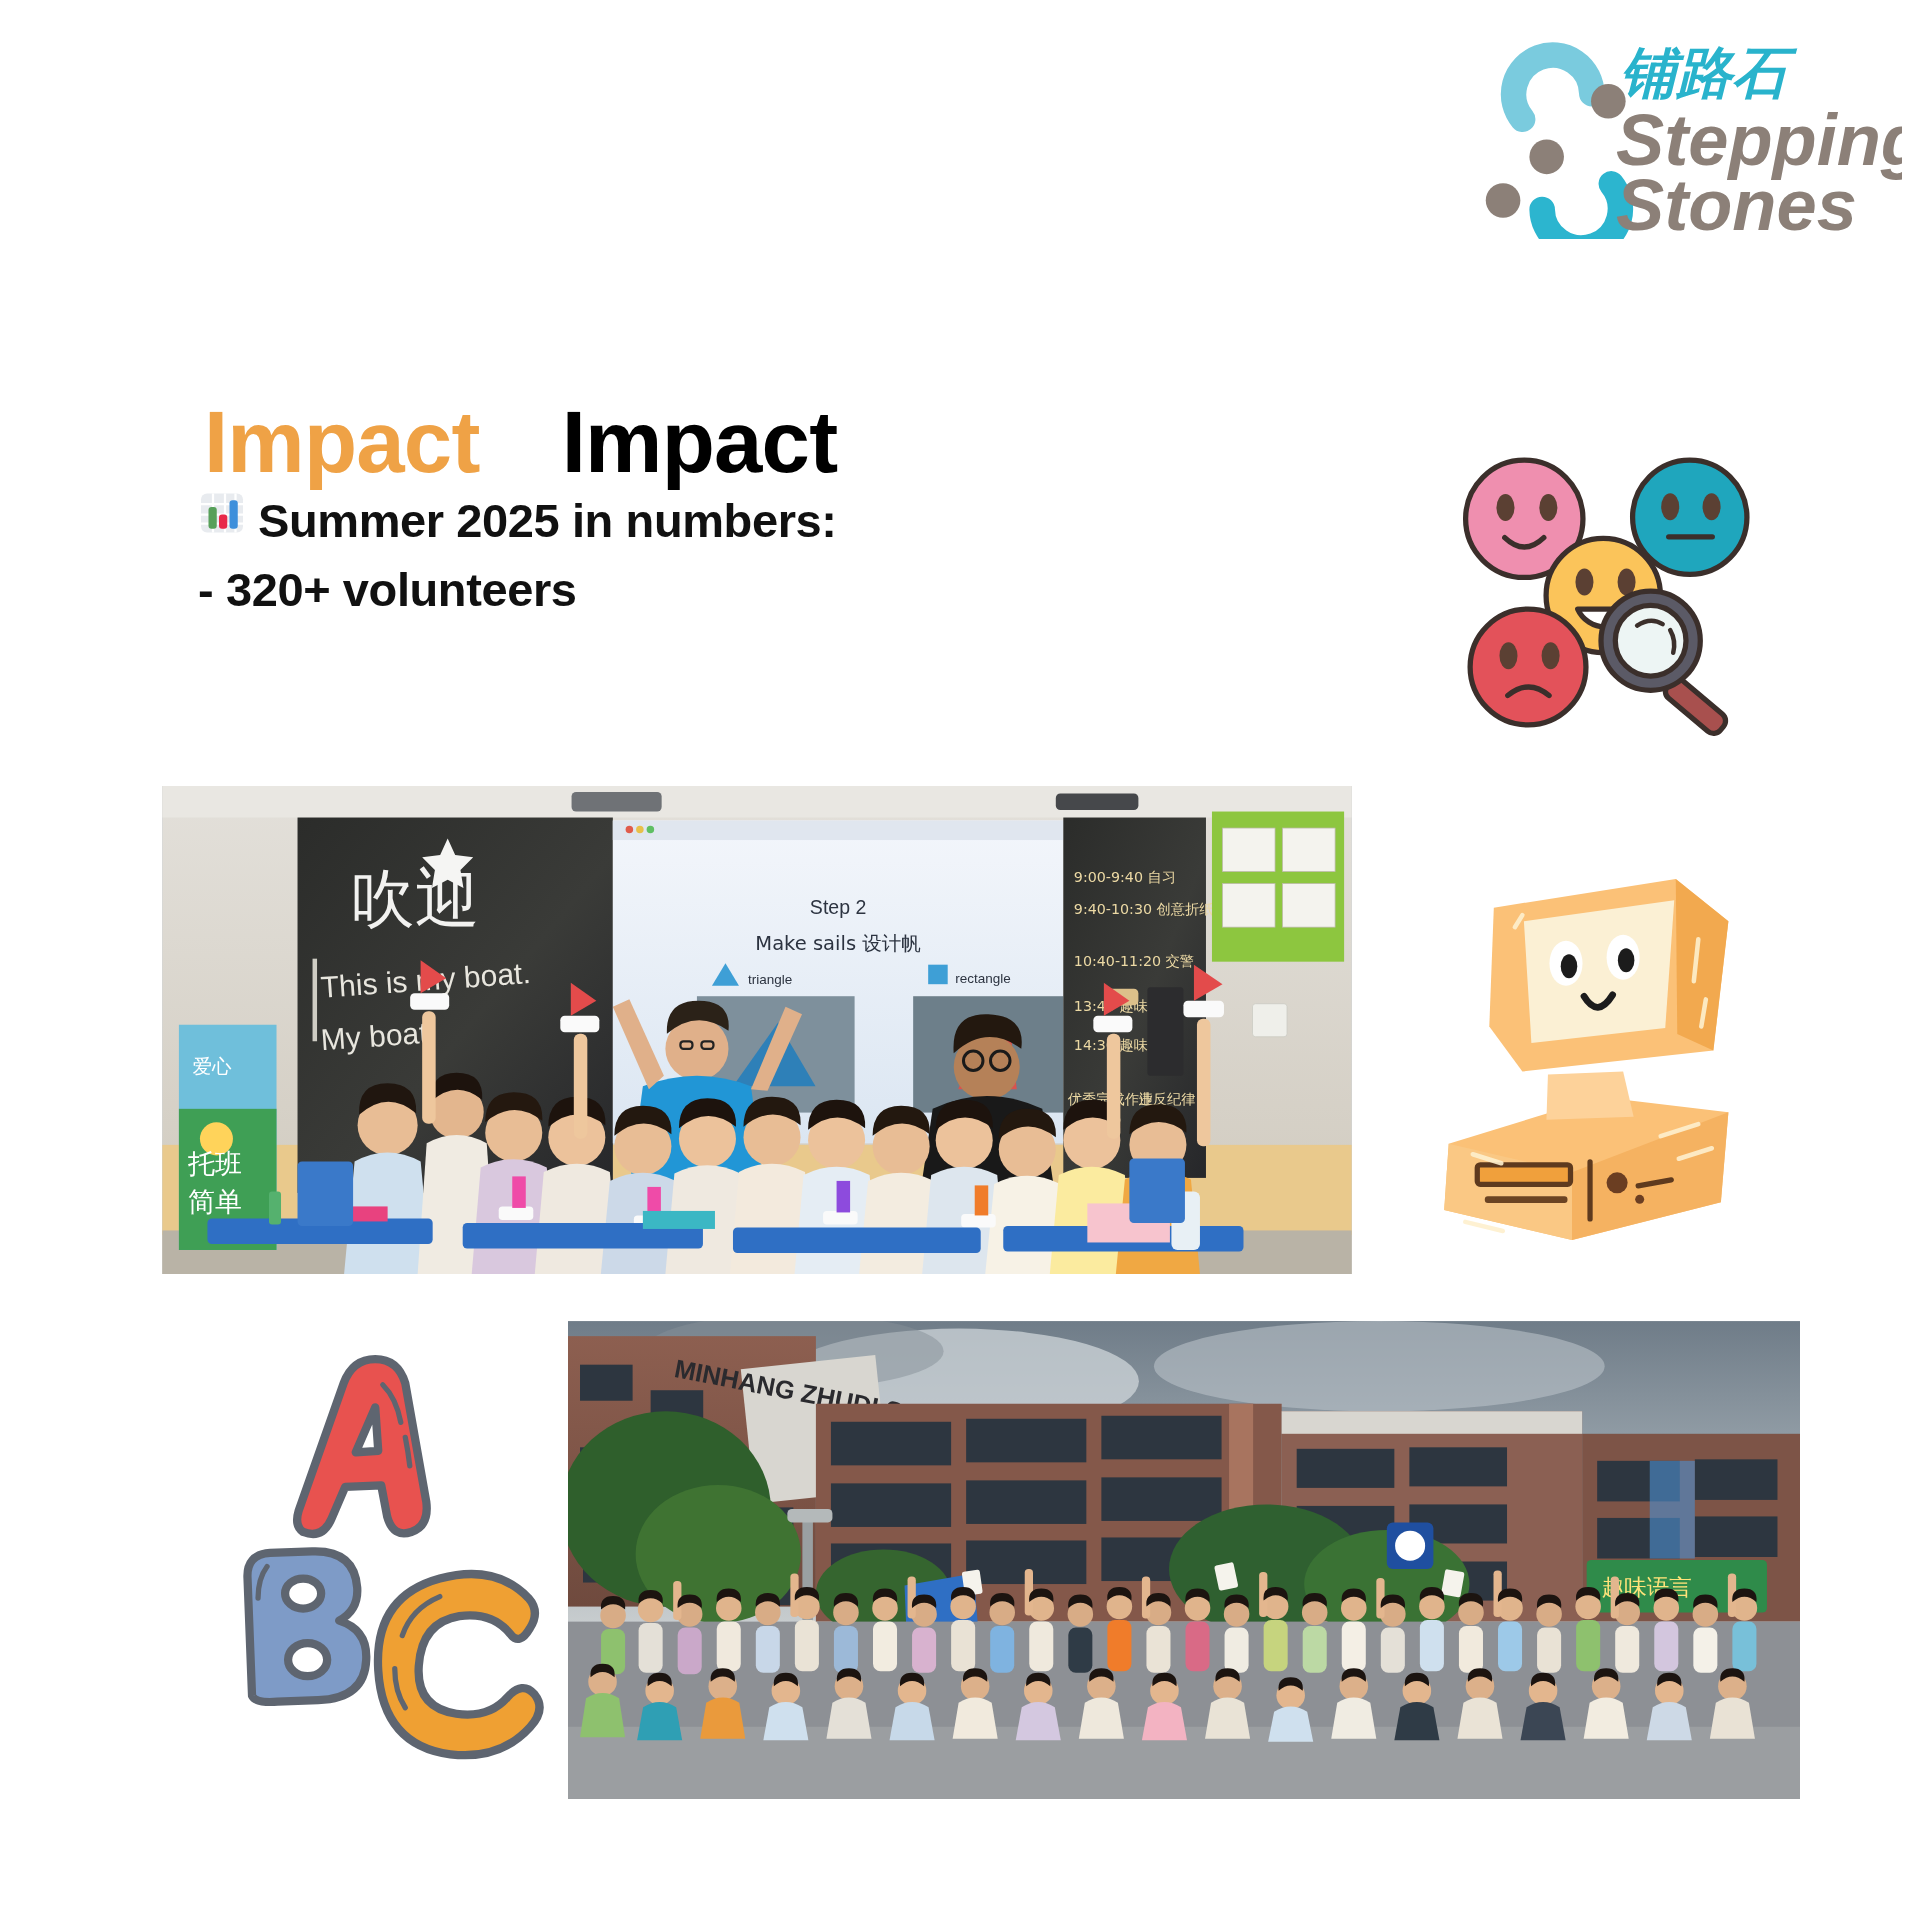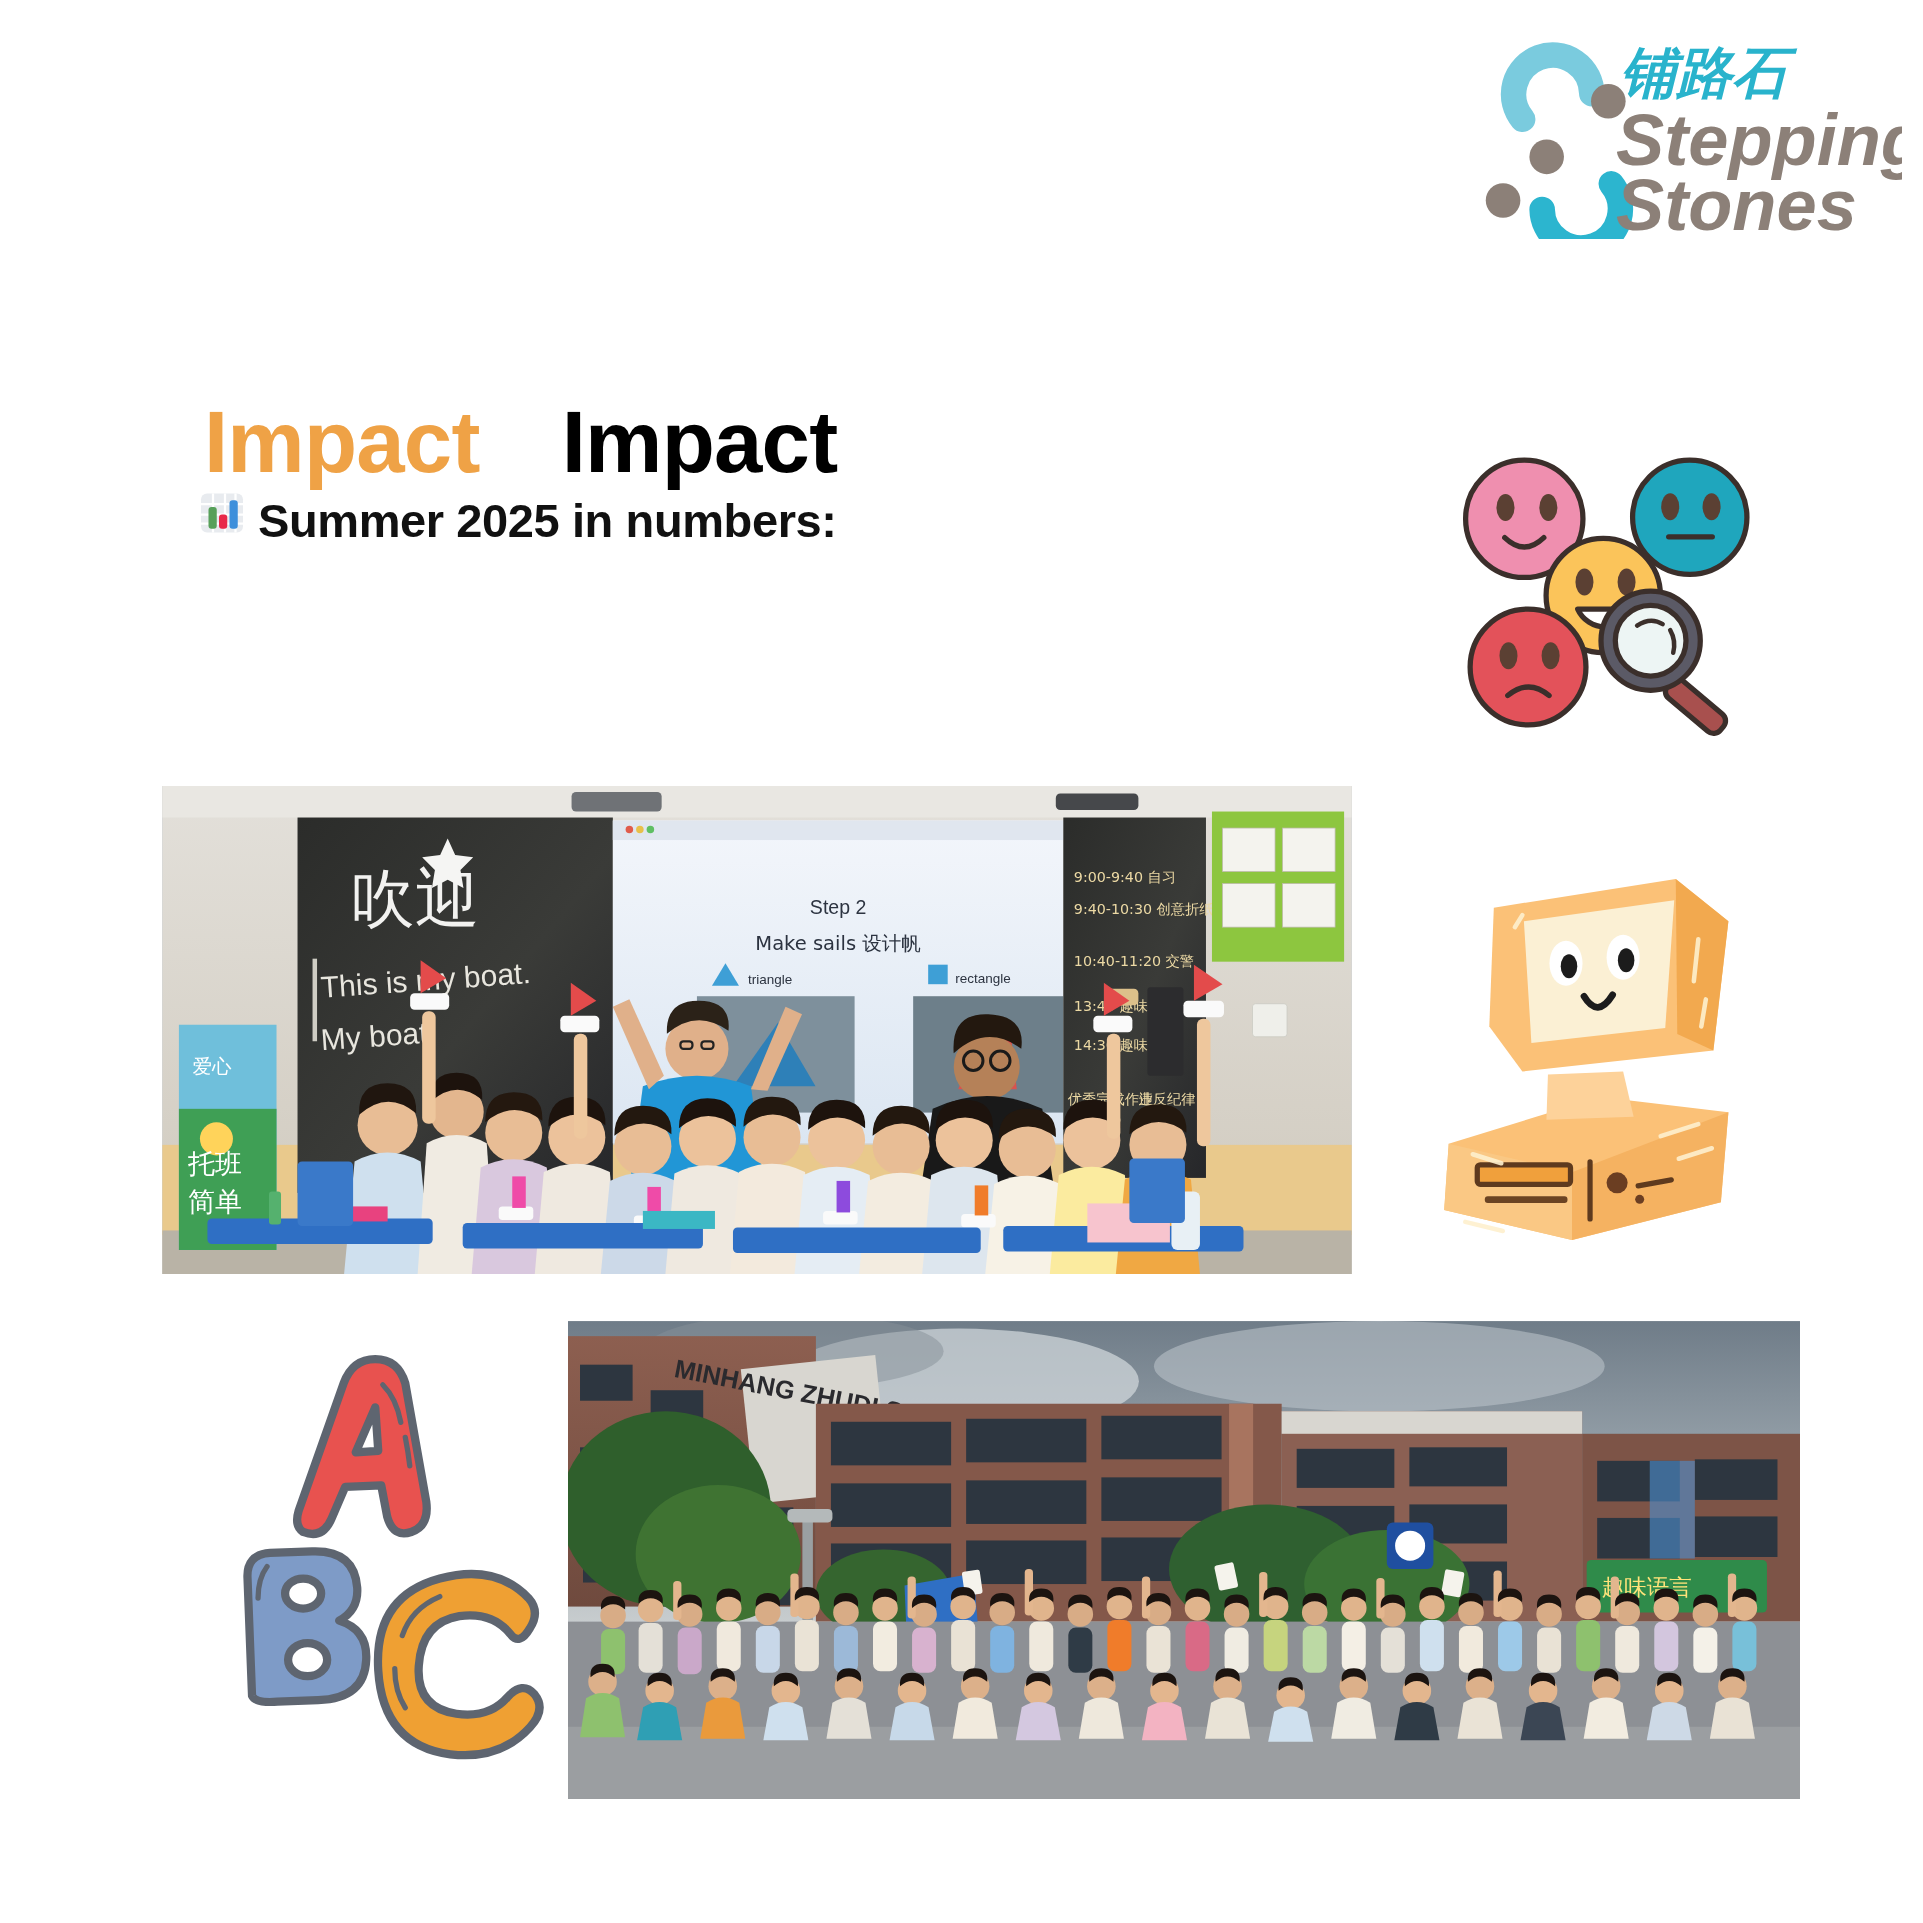--- a/index.html
+++ b/index.html
@@ -131,20 +131,23 @@
           <line x1="50" y1="6" x2="50" y2="58"></line>
         </g>
         <rect x="14" y="24" width="11" height="29" rx="4" fill="#57A05A"></rect>
         <rect x="28" y="34" width="11" height="19" rx="4" fill="#E8294A"></rect>
         <rect x="42" y="15" width="11" height="38" rx="4" fill="#3E8FDB"></rect>
       </svg>
     </span>
     <span>Summer 2025 in numbers:</span>
   </div>
 
+  <div class="line">
+    <span>- 320+ volunteers</span>
+  </div>
 
 
 
 </div>
 
 <div class="illo" id="emoji-faces-illo">
   <svg viewBox="0 0 460 400" xmlns="http://www.w3.org/2000/svg">
     <g stroke="#3B2F2B" stroke-width="7" stroke-linecap="round" stroke-linejoin="round">
 
       <circle cx="128" cy="110" r="78" fill="#EF8FAF"></circle>

